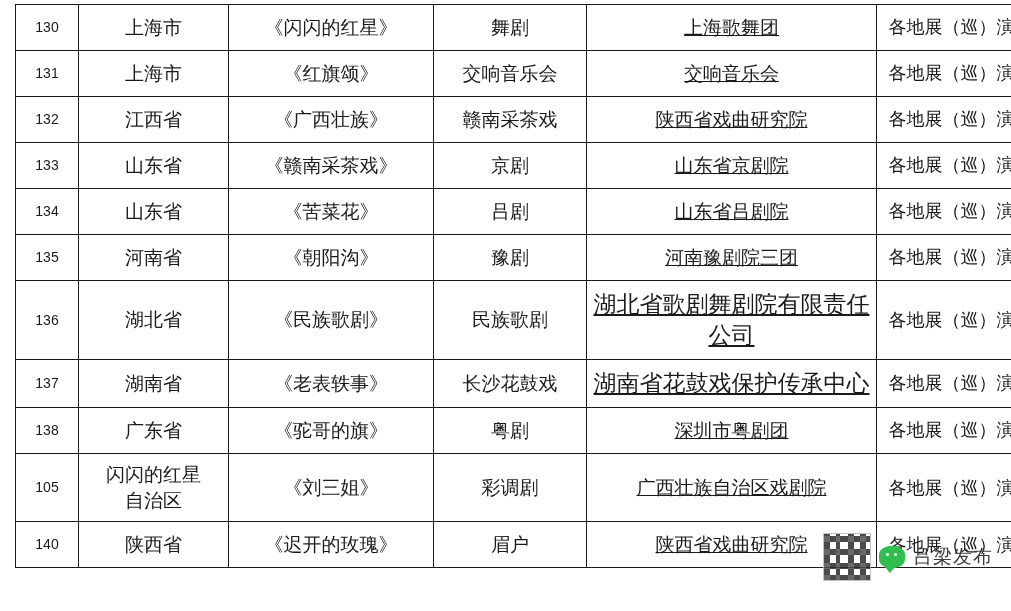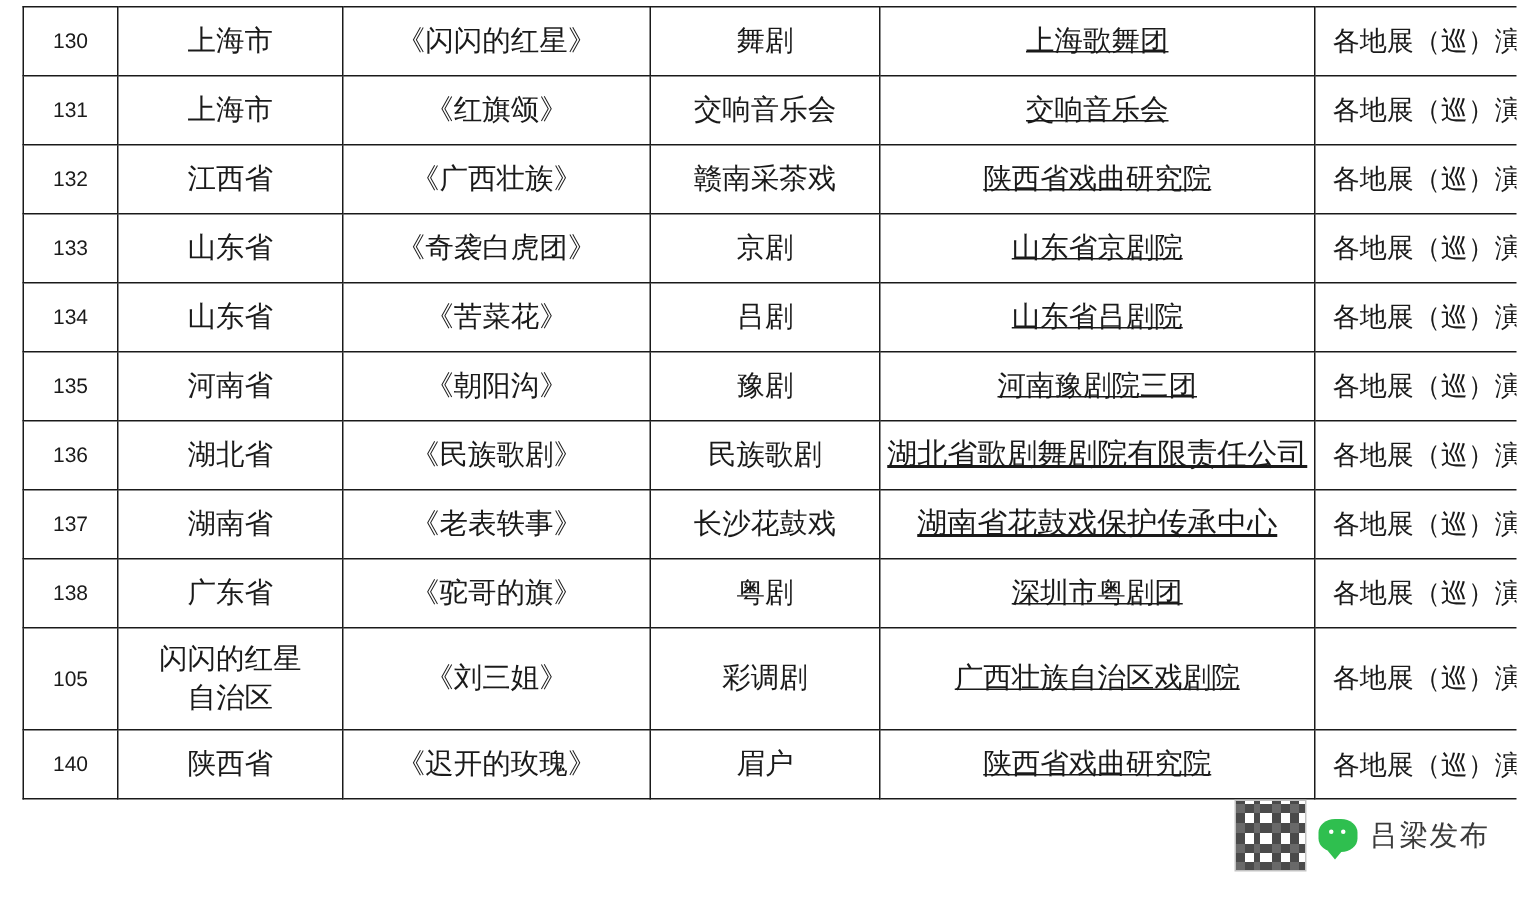--- a/index.html
+++ b/index.html
@@ -32,21 +32,21 @@
     padding: 8px 2px;
     height: 29px;
     white-space: pre-line;
   }
   #doc-table td.c-num    { width: 58px;  font-family: Liberation Sans, sans-serif; font-size: 14px; }
   #doc-table td.c-prov   { width: 145px; margin-top: 32px; }
   #doc-table td.c-title  { width: 200px; margin-top: 19px; }
   #doc-table td.c-genre  { width: 148px; }
   #doc-table td.c-org    { width: 285px; text-decoration: underline; }
   #doc-table td.c-note   { width: 145px; font-size: 18px; }
-  #doc-table td.small    { font-size: 20px; }
+  #doc-table td.small    { font-size: 23px; }
 
   .footer-badge {
     position: absolute;
     right: 18px;
     bottom: 30px;
     display: flex;
     align-items: center;
     gap: 8px;
   }
   .footer-badge .qr {
@@ -120,21 +120,21 @@
       <td class="c-num">132</td>
       <td class="c-prov">江西省</td>
       <td class="c-title">《广西壮族》</td>
       <td class="c-genre">赣南采茶戏</td>
       <td class="c-org">陕西省戏曲研究院</td>
       <td class="c-note">各地展（巡）演</td>
     </tr>
     <tr>
       <td class="c-num">133</td>
       <td class="c-prov">山东省</td>
-      <td class="c-title">《奇袭白虎团》</td>
+      <td class="c-title">《赣南采茶戏》</td>
       <td class="c-genre">京剧</td>
       <td class="c-org">山东省京剧院</td>
       <td class="c-note">各地展（巡）演</td>
     </tr>
     <tr>
       <td class="c-num">134</td>
       <td class="c-prov">山东省</td>
       <td class="c-title">《苦菜花》</td>
       <td class="c-genre">吕剧</td>
       <td class="c-org">山东省吕剧院</td>

